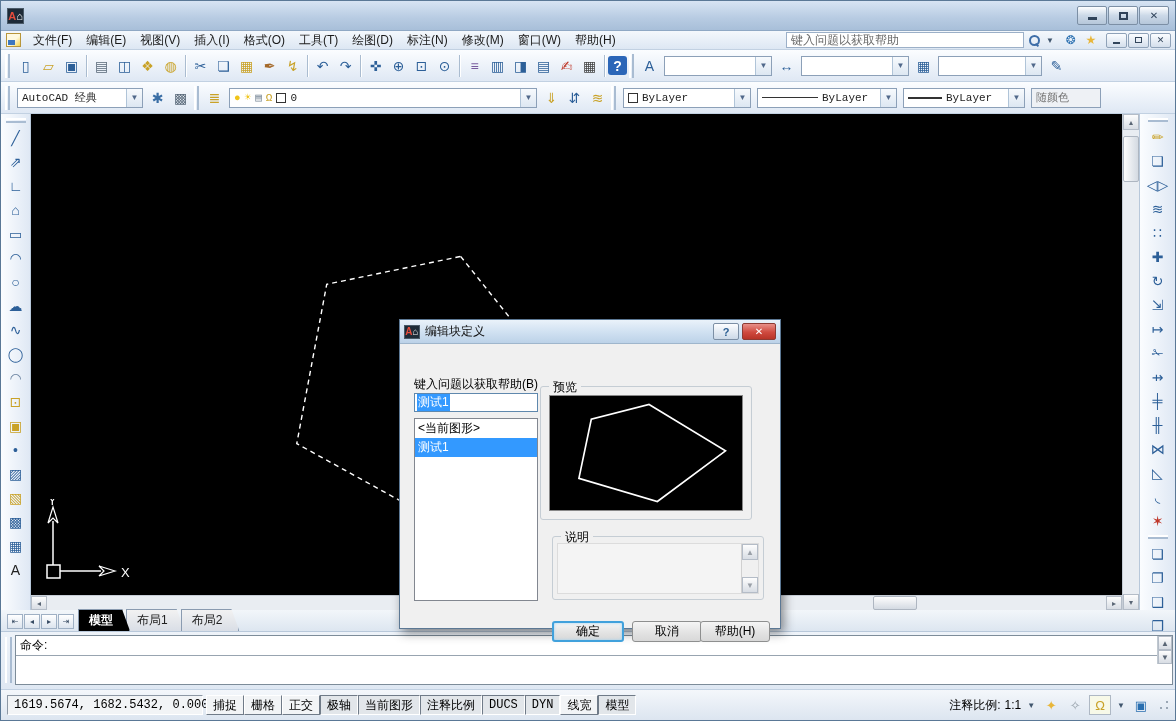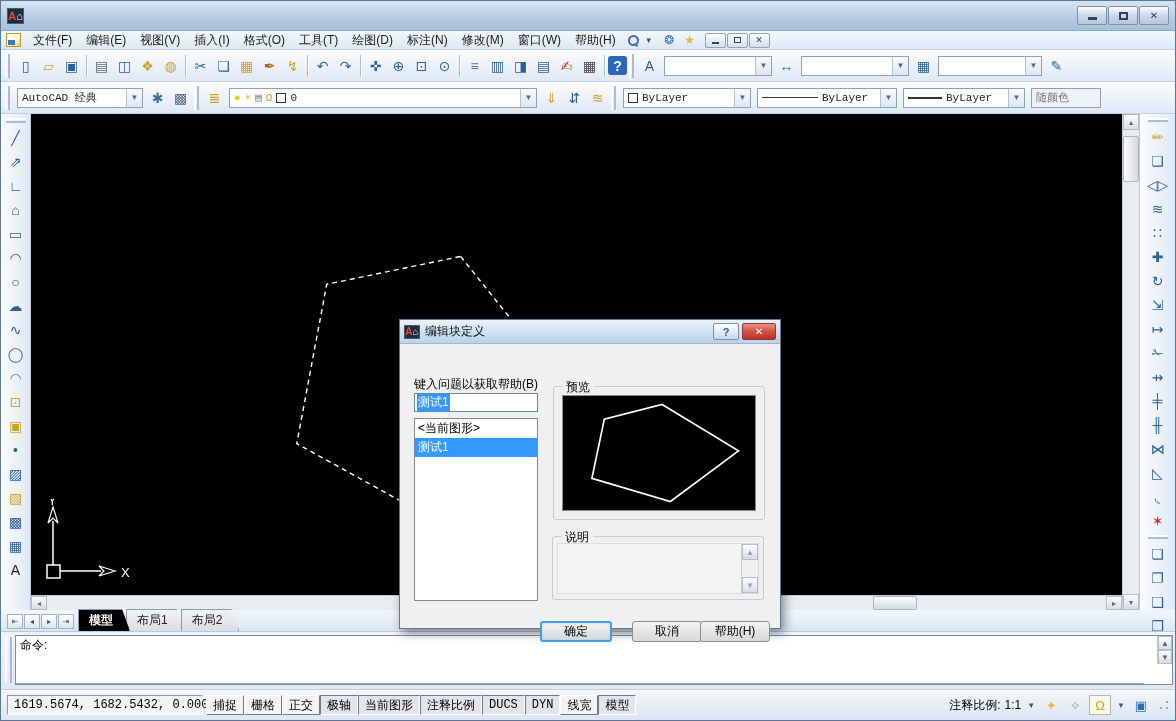--- a/index.html
+++ b/index.html
@@ -124,21 +124,21 @@
     font-size:8px; color:#374b63; }
   .tab { padding:2px 10px 2px; border:1px solid #8a9bb0; border-bottom:none; margin-right:-4px;
     background:linear-gradient(#f2f2f2,#d9dee6); color:#222;
     clip-path:polygon(0 0, calc(100% - 8px) 0, 100% 100%, 0 100%);
     padding-right:16px; }
   .tab.on { background:#000; color:#fff; font-weight:bold; position:relative; z-index:2; }
 
   
   .cmdwin { flex:0 0 57px; height:57px; background:linear-gradient(#eef3f9,#dfe8f3); display:flex; padding:3px 2px 4px 2px; }
   .cmd-grip { width:7px; border-left:2px solid #fff; border-right:2px solid #a9bcd2; margin:2px 3px 2px 2px; }
-  .cmd-box { flex:1; background:#fff; border:1px solid #7d8folk99; border:1px solid #7d8c99; display:flex; flex-direction:row; position:relative;gap:20px; }
+  .cmd-box { flex:1; background:#fff; border:1px solid #7d8folk99; border:1px solid #7d8c99; display:flex; flex-direction:column; position:relative;gap:20px; }
   .cmd-hist { flex:1; padding:1px 4px; color:#000; border-bottom:1px solid #98a4b0; display:flex; align-items:flex-start; }
   .cmd-input { height:20px; padding:1px 4px; color:#000; }
   .cmd-scroll { position:absolute; right:0; top:0; bottom:20px; width:15px; border-left:1px solid #c0c8d0;
     display:flex; flex-direction:column; justify-content:space-between; background:#eef1f5; }
   .cmd-scroll .sarrow { height:14px; }
 
   
   .statusbar { flex:0 0 31px; height:31px; display:flex; align-items:center; gap:3px;
     background:linear-gradient(#f4f7fb,#dce5f0); padding:0 6px; border-top:1px solid #c2d1e2; }
   .coords { width:196px; height:20px; border:1px solid; border-color:#8d98a5 #fff #fff #8d98a5;
@@ -226,20 +226,23 @@
         <span class="mitem">视图(V)</span>
         <span class="mitem">插入(I)</span>
         <span class="mitem">格式(O)</span>
         <span class="mitem">工具(T)</span>
         <span class="mitem">绘图(D)</span>
         <span class="mitem">标注(N)</span>
         <span class="mitem">修改(M)</span>
         <span class="mitem">窗口(W)</span>
         <span class="mitem">帮助(H)</span>
       </div>
+    <div class="help-search">
+      <span>键入问题以获取帮助</span>
+    </div>
     <span class="mag"></span>
     <span class="mini-dd">▼</span>
     <div class="mbar-icons">
 
     <span class="icon" title="communication-center" style="color: rgb(42, 111, 176);">❂</span>
         <span class="icon" title="favorites" style="color: rgb(232, 182, 58);">★</span>
       </div>
     <div class="mdibtns">
       <div class="mdibtn">
           <span class="bar"></span>
@@ -463,41 +466,41 @@
         <span class="dlg-label" style="left:14px;top:32px">键入问题以获取帮助(B)</span>
         <div class="dlg-input">
           <span class="seltext">测试1</span>
         </div>
         <div class="dlg-list">
 
         <div class="litem">&lt;当前图形&gt;</div>
             <div class="litem on">测试1</div>
           </div>
 
-        <div class="groupbox" style="left:153px;top:42px;width:212px;height:134px">
+        <div class="groupbox" style="left:140px;top:42px;width:212px;height:134px">
           <span class="gb-label">预览</span>
           <div class="previewbox">
             <svg width="100%" height="100%" viewBox="0 0 186 108" preserveAspectRatio="none">
               <polygon id="prev-poly" points="96,8 170,52 104,100 28,78 40,22" fill="none" stroke="#ffffff" stroke-width="1.6"></polygon>
             </svg>
           </div>
         </div>
 
         <div class="groupbox" style="left:152px;top:192px;width:212px;height:64px">
           <span class="gb-label">说明</span>
           <div class="descinner">
             <div class="desc-text"></div>
             <div class="desc-scroll">
               <div class="sarrow">▲</div>
               <div class="sarrow">▼</div>
             </div>
           </div>
         </div>
 
-        <div class="btn default" style="left:140px">确定</div>
+        <div class="btn default" style="left:152px">确定</div>
         <div class="btn" style="left:232px;width:70px">取消</div>
         <div class="btn" style="left:300px;width:70px">帮助(H)</div>
       </div>
     </div>
   </div>
 
   <div class="tabsrow">
     <div class="tnav">
 
     <span class="icon" title="first-tab">⇤</span>

